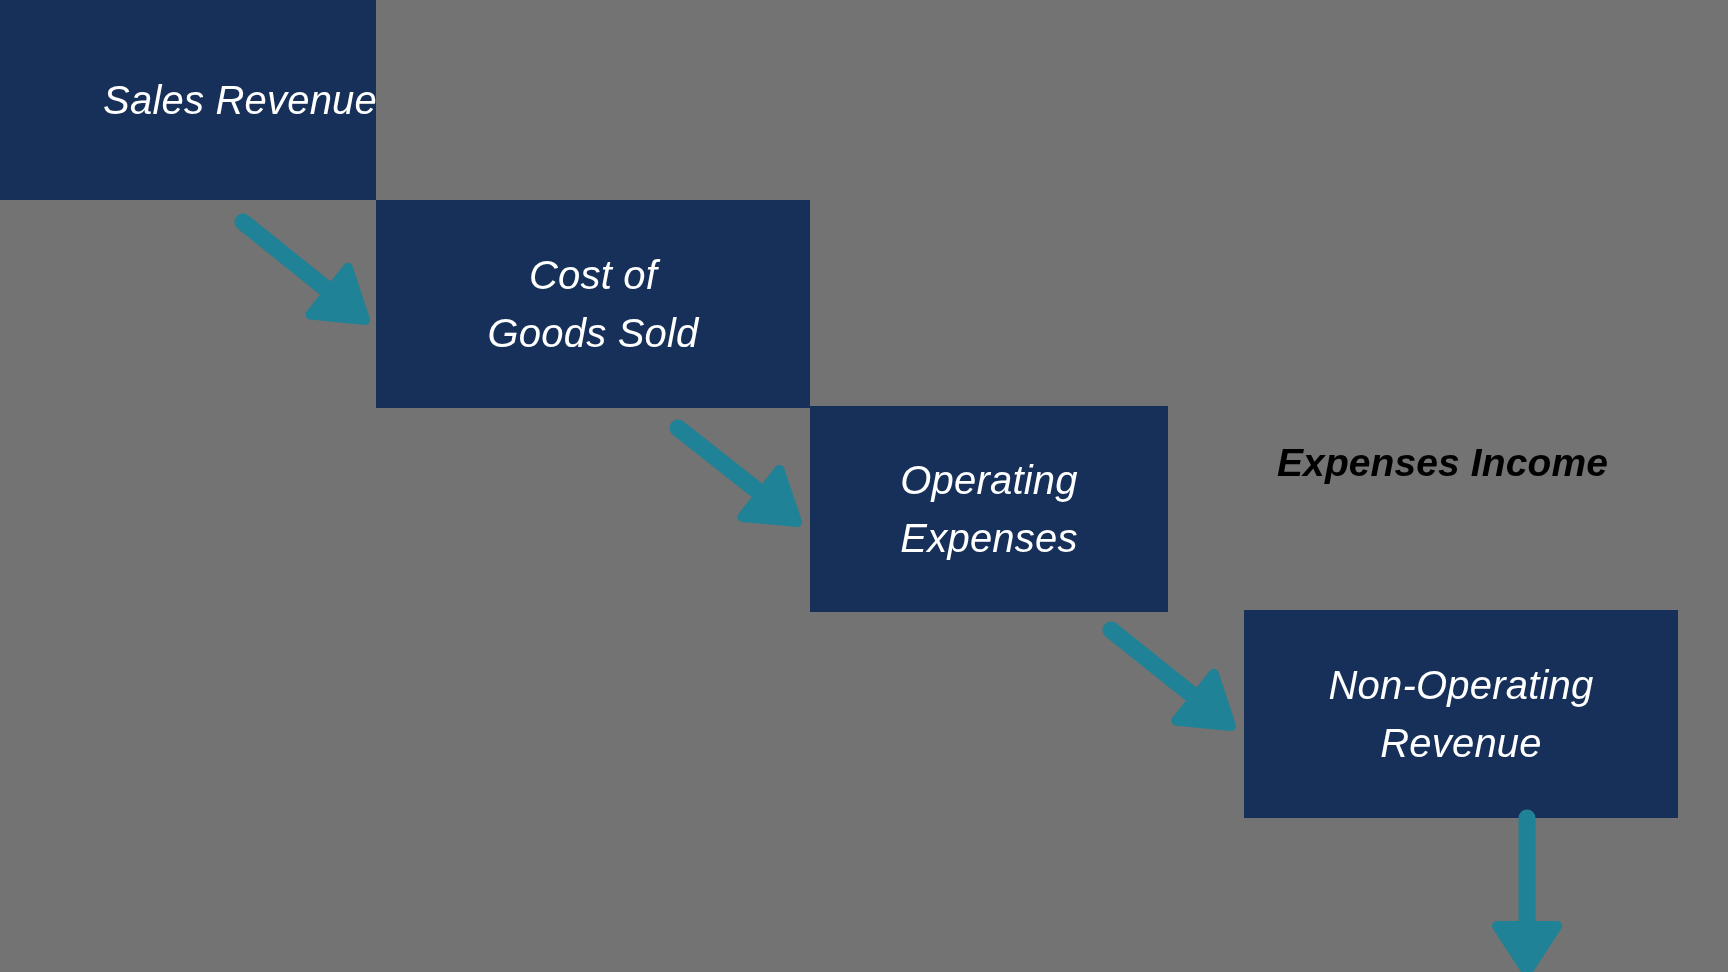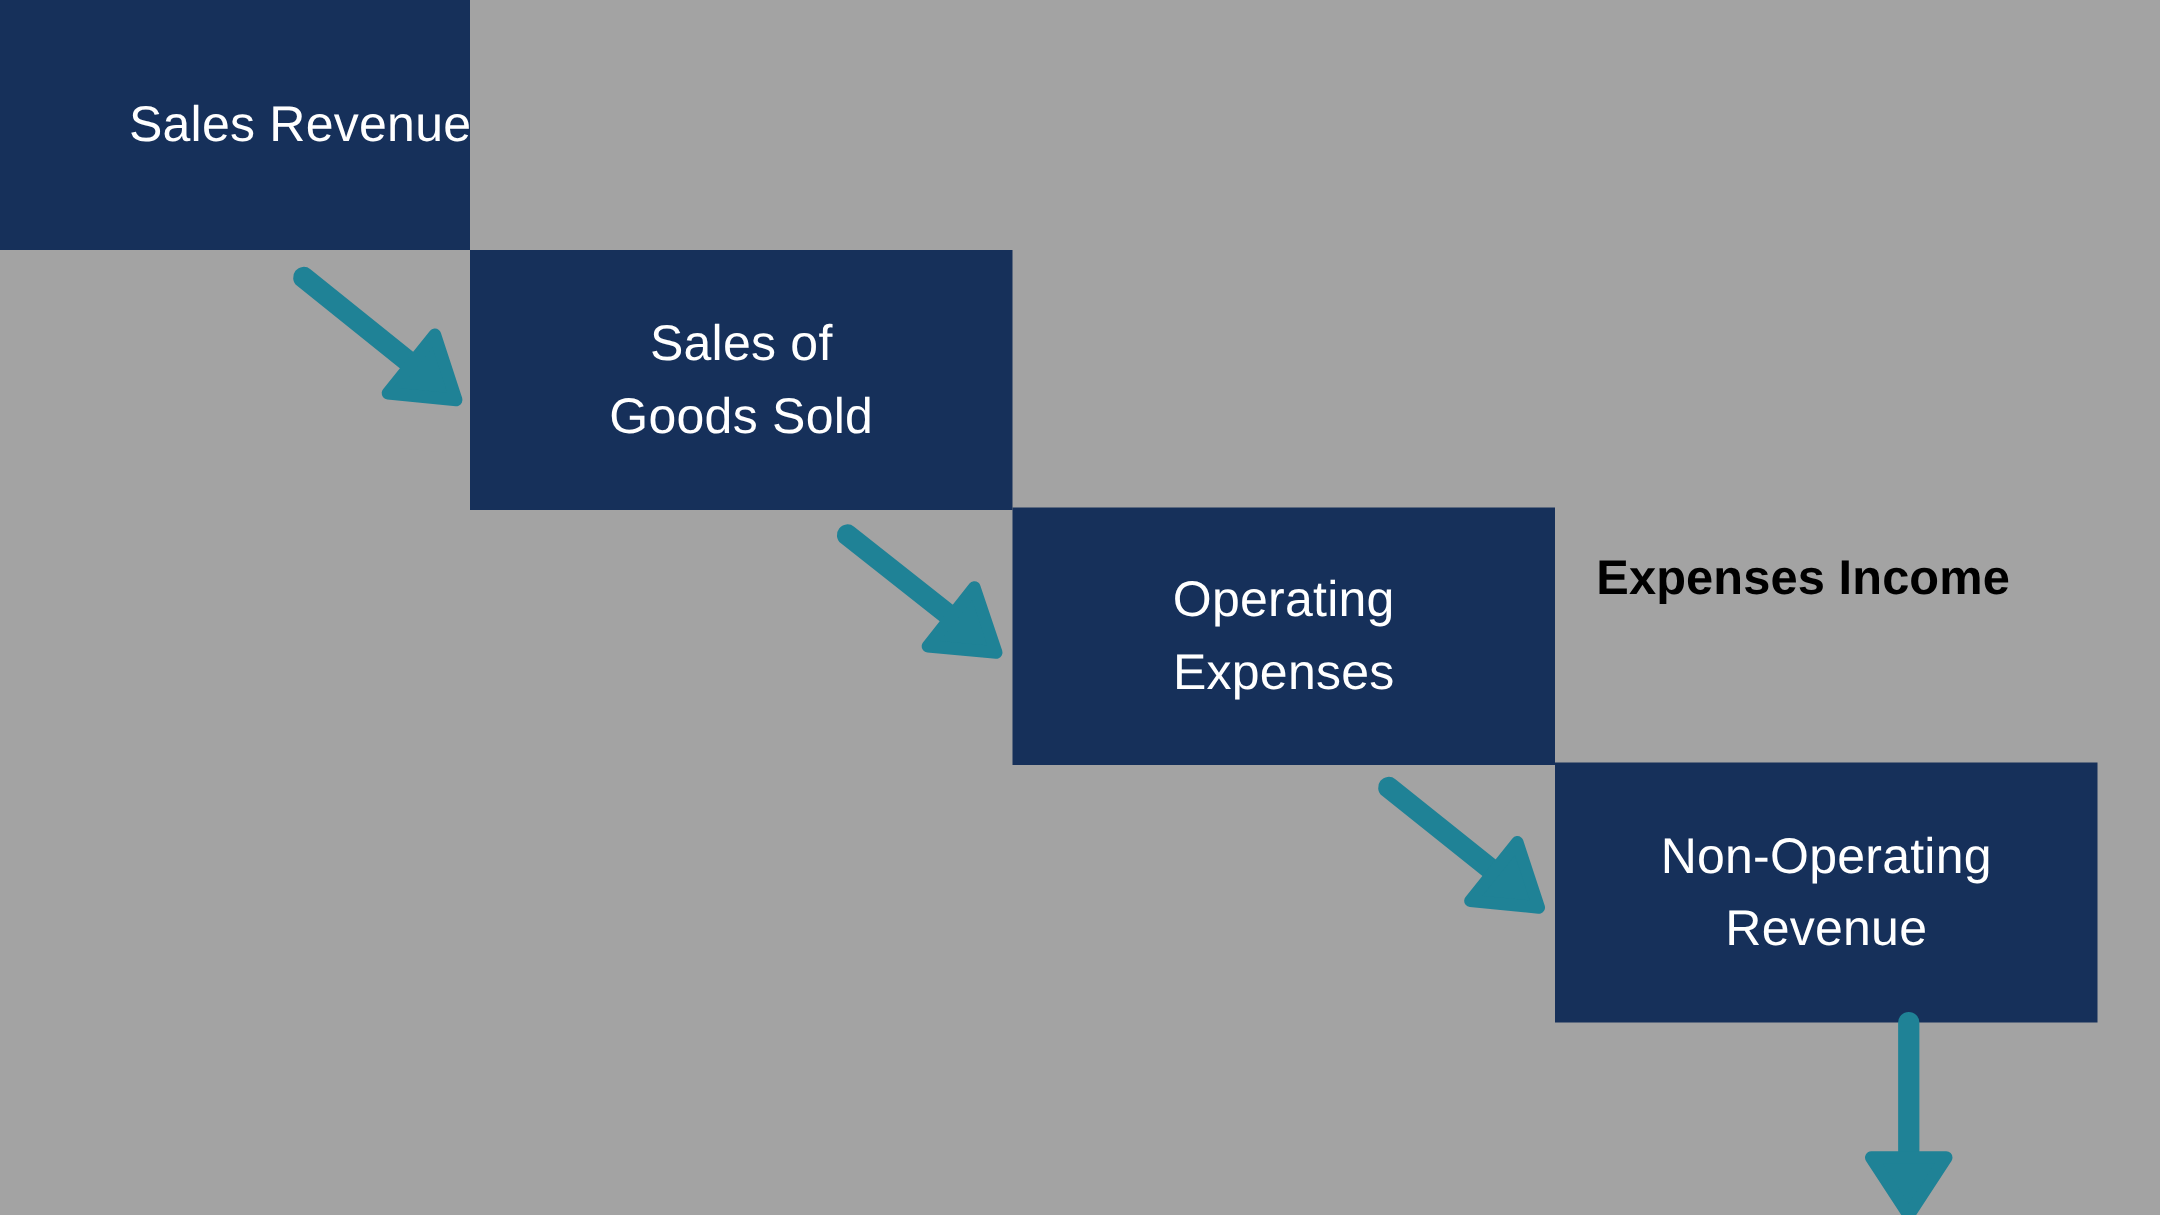--- a/index.html
+++ b/index.html
@@ -48,32 +48,32 @@
     left: 0;
     top: 0;
     width: 1728px;
     height: 972px;
     pointer-events: none;
   }
 </style>
 </head>
 <body>
 
-<div id="canvas" style="background: #a3a3a3;">
+<div id="canvas" style="background: #737373; font-style: italic;">
 
   <div class="step-box" id="box-0" style="left: -100px; top: 0px; width: 476px; height: 200px; background: rgb(22, 48, 90); justify-content: flex-end;">
     <span class="step-box-label" style="color: rgb(255, 255, 255); padding-right: 0px; transform: translateX(1px);">Sales Revenue</span>
   </div>
 
   <div class="step-box" id="box-1" style="left: 376px; top: 200px; width: 434px; height: 208px; background: rgb(22, 48, 90);">
-    <span class="step-box-label" style="color: rgb(255, 255, 255);">Sales of
+    <span class="step-box-label" style="color: rgb(255, 255, 255);">Cost of
 Goods Sold</span>
   </div>
 
-  <div class="step-box" id="box-2" style="left: 810px; top: 406px; width: 434px; height: 206px; background: rgb(22, 48, 90);">
+  <div class="step-box" id="box-2" style="left: 810px; top: 406px; width: 358px; height: 206px; background: rgb(22, 48, 90);">
     <span class="step-box-label" style="color: rgb(255, 255, 255);">Operating
 Expenses</span>
   </div>
 
   <div class="step-box" id="box-3" style="left: 1244px; top: 610px; width: 434px; height: 208px; background: rgb(22, 48, 90);">
     <span class="step-box-label" style="color: rgb(255, 255, 255);">Non-Operating
 Revenue</span>
   </div>
 
   <div class="result-label" id="label-2" style="left: 1277px; top: 441px; color: rgb(0, 0, 0);">Expenses Income</div>

